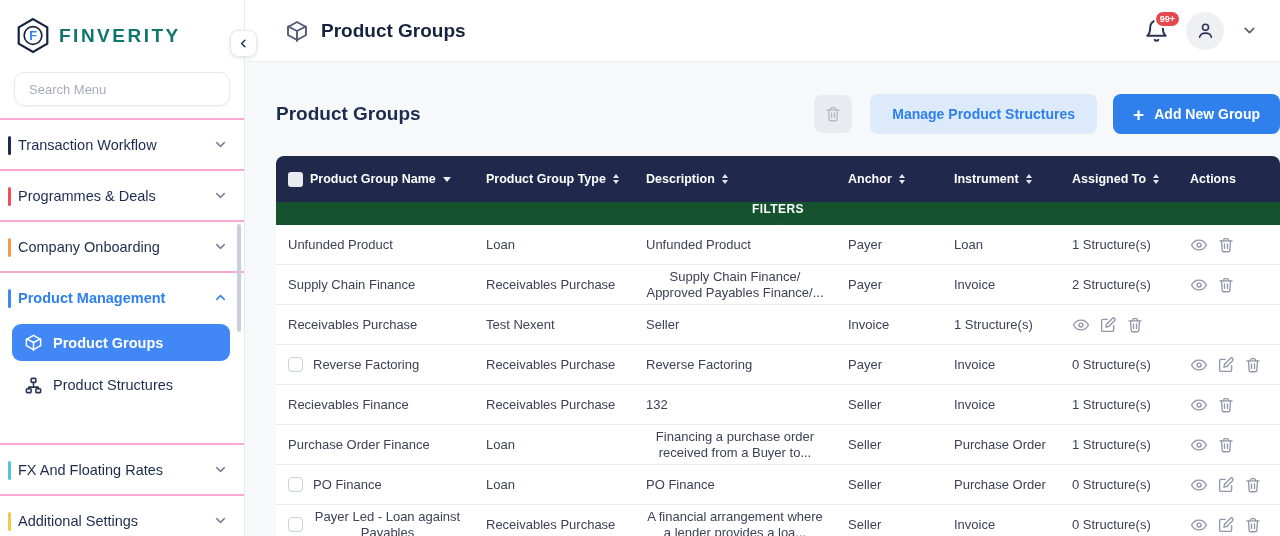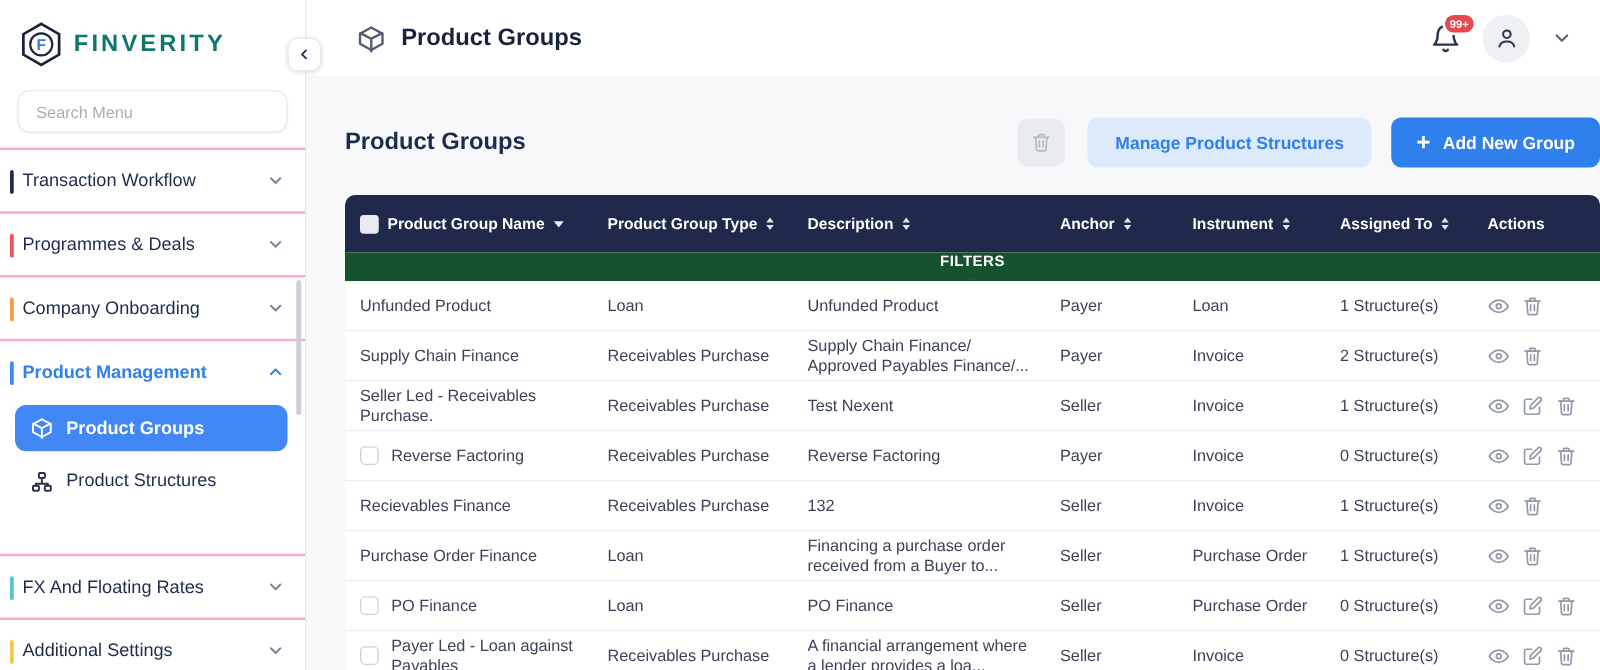--- a/index.html
+++ b/index.html
@@ -79,21 +79,21 @@
   .sorticon .up { border-bottom:4.5px solid rgba(255,255,255,.88); }
   .sorticon .down { border-top:4.5px solid rgba(255,255,255,.88); }
   .cb { width:15px; height:15px; border:1.5px solid #CBD0DA; border-radius:4px; background:#fff;
         flex-shrink:0; cursor:pointer; }
   .cb-h { width:15px; height:15px; border-radius:3px; background:#E8EAEF; border:none; flex-shrink:0; cursor:pointer; }
   .filters-bar { height:23px; color:#fff; display:flex; align-items:center; justify-content:center; gap:7px;
                  font-size:12px; font-weight:bold; letter-spacing:.4px; cursor:pointer; }
   .filters-bar .ic { width:13px; height:13px; }
   .trow { height:40px; border-bottom:1px solid #EBEDF2; background:#fff; align-items:center; }
   .td { padding:0 12px; font-size:13px; color:#3C4257; display:flex; align-items:center; gap:10px;
-        overflow:hidden; white-space:nowrap; }
+        overflow:hidden; white-space:nowrap;text-align:center; }
   .wrap { white-space:normal; line-height:16px; display:-webkit-box; -webkit-line-clamp:2;
           -webkit-box-orient:vertical; overflow:hidden; }
   .acts { display:flex; align-items:center; gap:9px; padding:0 12px; }
   .act { width:18px; height:18px; color:#9298A8; cursor:pointer; flex-shrink:0; }
   .act svg, .ic svg, svg.ic { width:100%; height:100%; display:block; }
   .ic { display:block; }
 </style>
 </head>
 <body>
 
@@ -390,23 +390,20 @@
               </span>
             <span class="act">
                 <svg class="ic">
                   <use href="#i-trash"></use>
                 </svg>
               </span>
           </div>
         </div>
 
         <div class="grid-row trow">
-          <div class="td">
-              <span class="wrap">Seller Led - Receivables Purchase.</span>
-            </div>
           <div class="td">Receivables Purchase</div>
           <div class="td">
               <span class="wrap">Test Nexent</span>
             </div>
           <div class="td">Seller</div>
           <div class="td">Invoice</div>
           <div class="td">1 Structure(s)</div>
           <div class="acts">
             <span class="act">
                 <svg class="ic">

